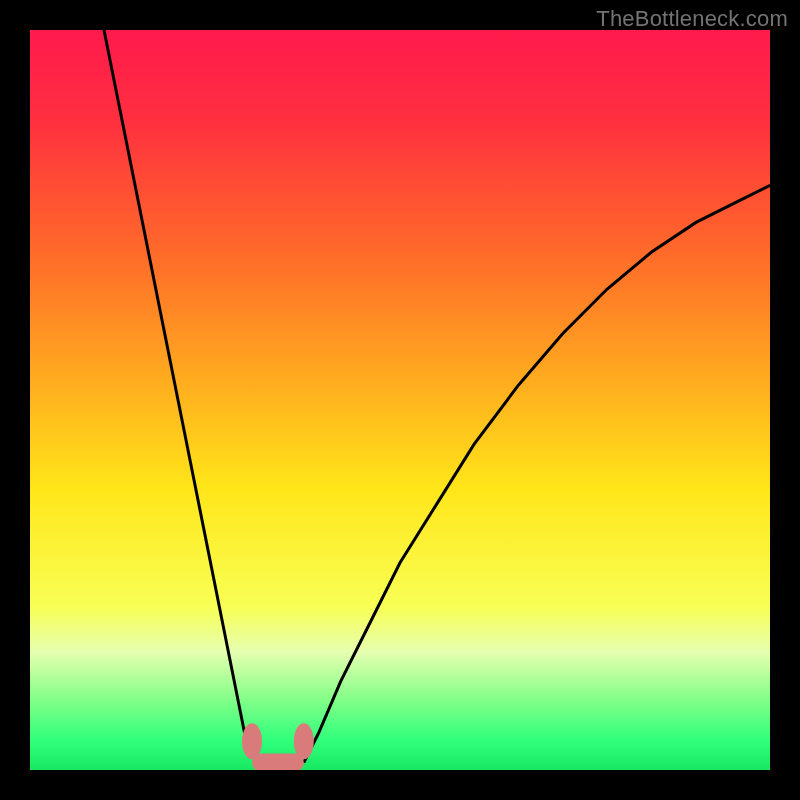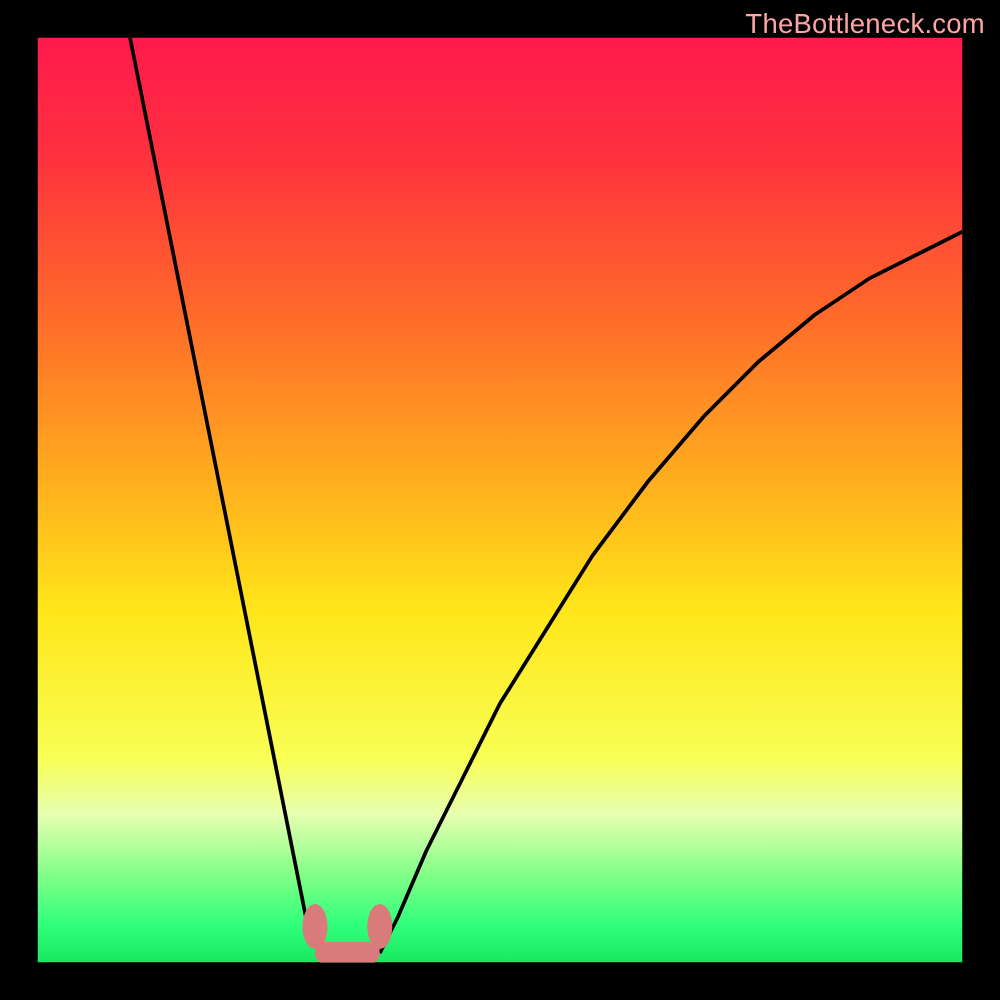--- a/index.html
+++ b/index.html
@@ -23,21 +23,21 @@
     position: absolute;
     left: 0;
     top: 0;
     width: 740px;
     height: 740px;
   }
   .watermark {
     position: absolute;
     top: 6px;
     right: 12px;
-    color: #fca5a5;
+    color: #737373;
     font-size: 22px;
     font-weight: 400;
     letter-spacing: 0.2px;
   }
   svg { display: block; }
 </style>
 </head>
 <body>
 
 <div class="watermark">TheBottleneck.com</div>

